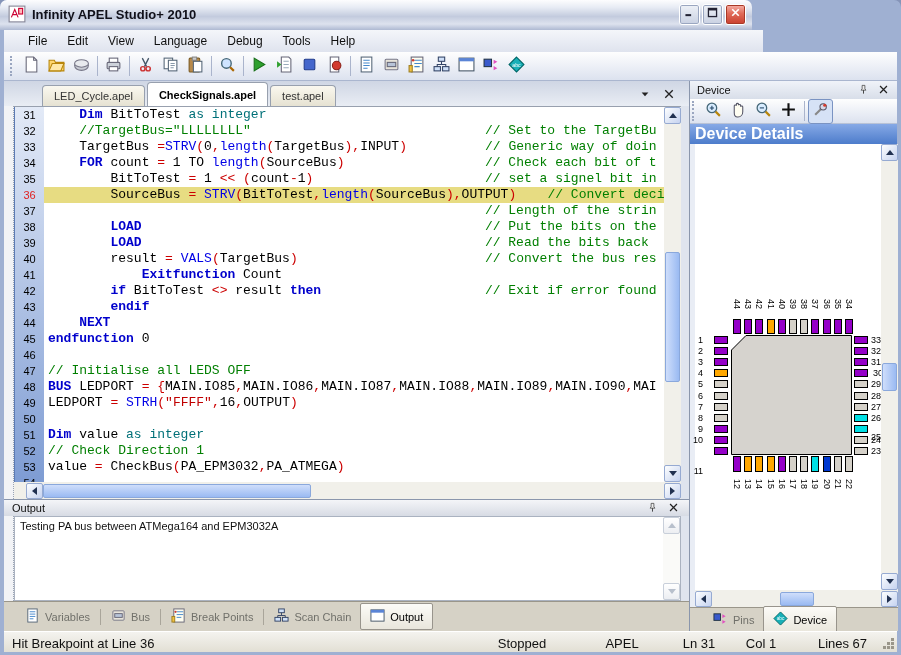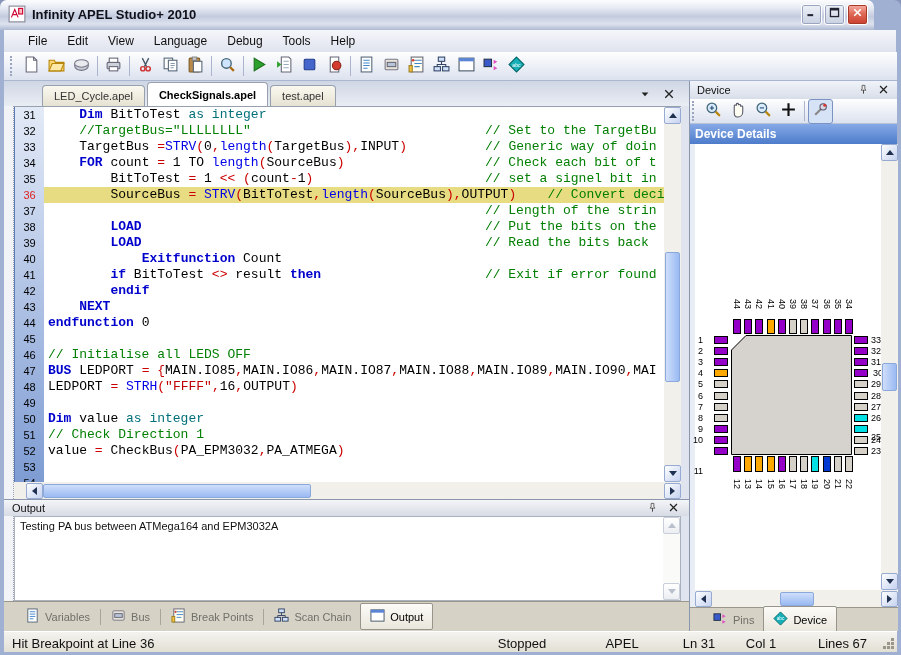--- a/index.html
+++ b/index.html
@@ -1,32 +1,32 @@
 <!DOCTYPE html>
 <html><head>
 <meta charset="utf-8">
 <style>
 *{box-sizing:border-box;margin:0;padding:0}
 html{background:#8594b8}
 body{width:901px;height:655px;position:relative;font-family:"Liberation Sans",sans-serif;overflow:hidden;background:#8594b8}
 #win{position:absolute;inset:0;background:#9fb0d2;border-radius:7px 7px 0 0}
 
-#titlebar{position:absolute;left:0;top:0;width:874px;height:30px;border-radius:7px 7px 0 0;
+#titlebar{position:absolute;left:0;top:0;width:752px;height:30px;border-radius:7px 7px 0 0;
  background:linear-gradient(180deg,#fdfdfe 0%,#e7ebf4 25%,#c3cbde 55%,#dde2ee 80%,#aeb9d2 100%);
  display:flex;align-items:center;padding:0 6px 2px 8px}
 #app-icon{width:18px;height:18px;margin-right:6px}
 #app-icon svg{width:18px;height:18px}
 #title-text{font-size:13px;font-weight:bold;color:#10101a}
 #winbtns{margin-left:auto;display:flex;gap:2px}
 .wbtn{width:21px;height:21px;border:1px solid #fff;border-radius:3px;display:flex;align-items:center;justify-content:center;
  background:linear-gradient(#eef1f7,#c9d1e2);box-shadow:inset 0 0 0 1px #9aa6c0}
 .wbtn.close{background:linear-gradient(#f6b1a8,#e06a58 45%,#c93f2e);box-shadow:inset 0 0 0 1px #a83826}
 .wbtn svg{width:13px;height:13px}
 
-#menubar{position:absolute;left:4px;top:30px;width:892px;height:22px;background:linear-gradient(#f4f6fa,#dfe3ee);display:flex;align-items:center;padding-left:14px}
+#menubar{position:absolute;left:4px;top:30px;width:759px;height:22px;background:linear-gradient(#f4f6fa,#dfe3ee);display:flex;align-items:center;padding-left:14px}
 .menu-item{font-size:12px;padding:3px 10px;color:#101010;cursor:default}
 #toolbar{position:absolute;left:4px;top:52px;width:893px;height:29px;background:linear-gradient(#fefefe,#dce2ef);border-bottom:1px solid #aab6cf;display:flex;align-items:center;padding-left:4px}
 .tb-grip{width:4px;height:20px;border-left:2px dotted #9aa6c0;margin:0 5px 0 2px}
 .tbtn{width:25px;height:25px;display:flex;align-items:center;justify-content:center;border-radius:3px}
 .tbtn svg{width:17px;height:17px}
 .tbtn.pressed{border:1px solid #7a93c2;background:#d6e2f6}
 .tb-sep{width:1px;height:20px;background:#aab4cc;margin:0 3px}
 
 #left{position:absolute;left:4px;top:81px;width:685px;height:550px;background:#dfe4ee}
 #tabrow{position:absolute;left:0;top:0;width:685px;height:25px;background:linear-gradient(#cfd6e4,#e9edf4);display:flex;align-items:flex-end;padding-left:38px}
@@ -70,21 +70,21 @@
 .btab{display:flex;align-items:center;gap:5px;padding:4px 9px;font-size:11px;color:#70706a;cursor:default}
 .btab svg{width:15px;height:15px}
 .btab.active{background:linear-gradient(#fcfbf7,#e9e6dc);border:1px solid #98948c;border-radius:2px;color:#000}
 .btab-sep{width:1px;height:16px;background:#a9a59a;margin:0 1px}
 
 #right{position:absolute;left:689px;top:81px;width:208px;height:550px;background:#e9edf5;border-left:1px solid #8a96ac}
 #dev-hdr{height:18px;display:flex;align-items:center;font-size:11px;padding-left:7px;color:#101010;background:linear-gradient(#f0f3f9,#d8dee9)}
 #dev-hdr .ctrls{margin-left:auto;display:flex;gap:9px;padding-right:8px}
 #dev-hdr svg{width:11px;height:11px}
 #dev-tb{height:25px;background:linear-gradient(#fefefe,#dce2ef);border-bottom:1px solid #b8c2d6;display:flex;align-items:center}
-#dev-details{height:20px;background:linear-gradient(#86a9e6,#4d7ccb);color:#fff;font-weight:bold;font-size:12px;display:flex;align-items:center;padding-left:5px}
+#dev-details{height:20px;background:linear-gradient(#86a9e6,#4d7ccb);color:#fff;font-weight:bold;font-size:16px;display:flex;align-items:center;padding-left:5px}
 #dev-canvas{position:absolute;left:5px;top:63px;width:186px;height:446px;background:#fff}
 #dev-vsb{position:absolute;left:191px;top:63px;height:446px}
 #dev-hsb{position:absolute;left:5px;top:509px;width:203px;height:17px}
 #rtabs{position:absolute;left:0;top:526px;width:208px;height:24px;background:#d6d2c6;border-top:1px solid #9a968a;display:flex;align-items:center;padding-left:14px}
 
 .pin{position:absolute;border:1px solid #000}
 .pnum{position:absolute;font-size:9px;line-height:10px;color:#000;font-family:"Liberation Sans",sans-serif}
 .pnum.rot{transform:rotate(90deg);text-align:center;width:20px;height:10px}
 
 #status{position:absolute;left:4px;top:631px;width:893px;height:21px;background:linear-gradient(#f4f3ef,#e2dfd4);border-top:1px solid #fff;font-size:13px;color:#101010}
@@ -310,20 +310,21 @@
       <div id="code">
           <div class="code-line"><span class="p">    </span><span class="k">Dim</span><span class="p"> BitToTest </span><span class="t">as integer</span></div>
           <div class="code-line"><span class="p">    </span><span class="c">//TargetBus="LLLLLLLL"</span><span class="p">                              </span><span class="c">// Set to the TargetBu</span></div>
           <div class="code-line"><span class="p">    TargetBus </span><span class="o">=</span><span class="f">STRV</span><span class="o">(</span><span class="p">0</span><span class="o">,</span><span class="f">length</span><span class="o">(</span><span class="p">TargetBus</span><span class="o">),</span><span class="p">INPUT</span><span class="o">)</span><span class="p">          </span><span class="c">// Generic way of doin</span></div>
           <div class="code-line"><span class="p">    </span><span class="k">FOR</span><span class="p"> count </span><span class="o">=</span><span class="p"> 1 TO </span><span class="f">length</span><span class="o">(</span><span class="p">SourceBus</span><span class="o">)</span><span class="p">                  </span><span class="c">// Check each bit of t</span></div>
           <div class="code-line"><span class="p">        BitToTest </span><span class="o">=</span><span class="p"> 1 </span><span class="o">&lt;&lt;</span><span class="p"> </span><span class="o">(</span><span class="p">count</span><span class="o">-</span><span class="p">1</span><span class="o">)</span><span class="p">                      </span><span class="c">// set a signel bit in</span></div>
           <div class="code-line hl"><span class="p">        SourceBus </span><span class="o">=</span><span class="p"> </span><span class="f">STRV</span><span class="o">(</span><span class="p">BitToTest</span><span class="o">,</span><span class="f">length</span><span class="o">(</span><span class="p">SourceBus</span><span class="o">),</span><span class="p">OUTPUT</span><span class="o">)</span><span class="p">    </span><span class="c">// Convert deci</span></div>
           <div class="code-line"><span class="p">                                                        </span><span class="c">// Length of the strin</span></div>
           <div class="code-line"><span class="p">        </span><span class="k">LOAD</span><span class="p">                                            </span><span class="c">// Put the bits on the</span></div>
           <div class="code-line"><span class="p">        </span><span class="k">LOAD</span><span class="p">                                            </span><span class="c">// Read the bits back</span></div>
+          <div class="code-line"><span class="p">        result </span><span class="o">=</span><span class="p"> </span><span class="f">VALS</span><span class="o">(</span><span class="p">TargetBus</span><span class="o">)</span><span class="p">                        </span><span class="c">// Convert the bus res</span></div>
           <div class="code-line"><span class="p">            </span><span class="k">Exitfunction</span><span class="p"> Count</span></div>
           <div class="code-line"><span class="p">        </span><span class="k">if</span><span class="p"> BitToTest </span><span class="o">&lt;&gt;</span><span class="p"> result </span><span class="k">then</span><span class="p">                     </span><span class="c">// Exit if error found</span></div>
           <div class="code-line"><span class="p">        </span><span class="k">endif</span></div>
           <div class="code-line"><span class="p">    </span><span class="k">NEXT</span></div>
           <div class="code-line"><span class="k">endfunction</span><span class="p"> 0</span></div>
           <div class="code-line"></div>
           <div class="code-line"><span class="c">// Initialise all LEDS OFF</span></div>
           <div class="code-line"><span class="k">BUS</span><span class="p"> LEDPORT </span><span class="o">=</span><span class="p"> </span><span class="o">{</span><span class="p">MAIN.IO85</span><span class="o">,</span><span class="p">MAIN.IO86</span><span class="o">,</span><span class="p">MAIN.IO87</span><span class="o">,</span><span class="p">MAIN.IO88</span><span class="o">,</span><span class="p">MAIN.IO89</span><span class="o">,</span><span class="p">MAIN.IO90</span><span class="o">,</span><span class="p">MAI</span></div>
           <div class="code-line"><span class="p">LEDPORT </span><span class="o">=</span><span class="p"> </span><span class="f">STRH</span><span class="o">(</span><span class="s">"FFFF"</span><span class="o">,</span><span class="p">16</span><span class="o">,</span><span class="p">OUTPUT</span><span class="o">)</span></div>
           <div class="code-line"></div>

